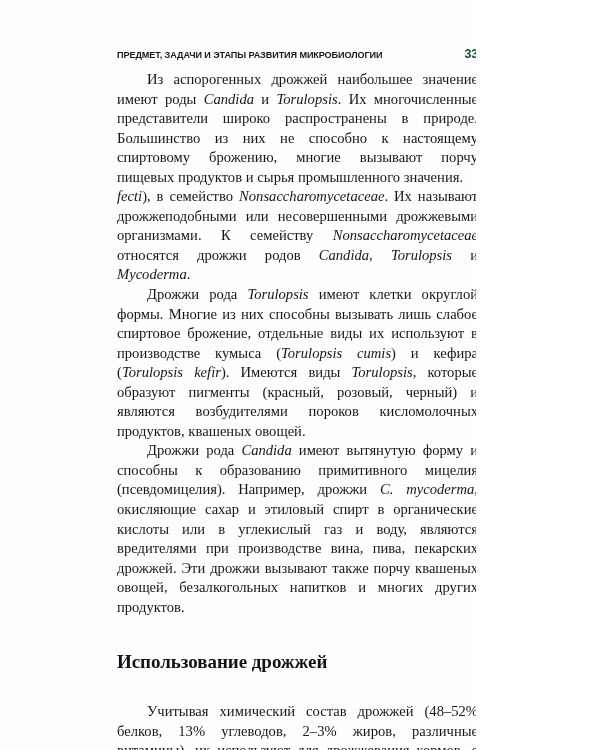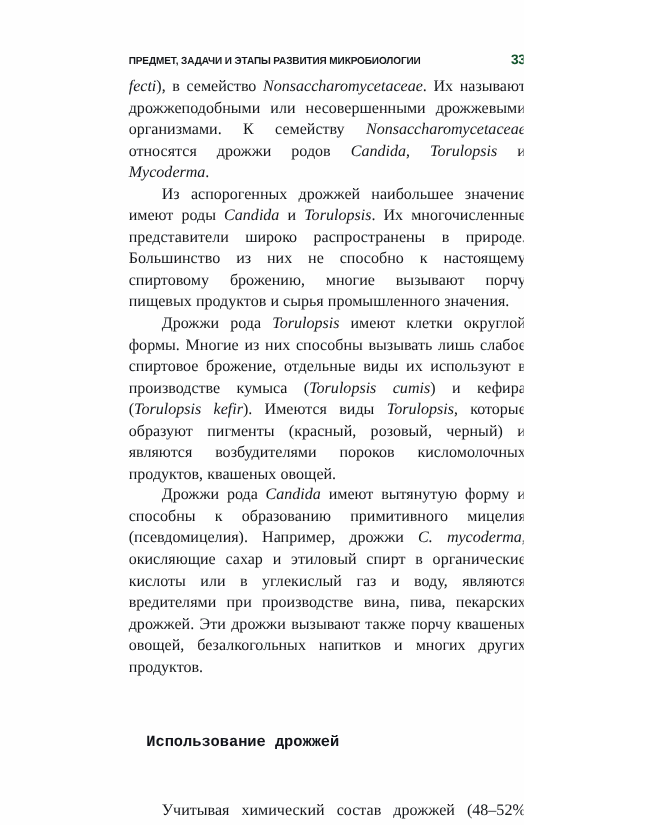--- a/index.html
+++ b/index.html
@@ -68,46 +68,46 @@
   }
   p.para.no-indent {
     text-indent: 0;
   }
   i, .sci {
     font-style: italic;
   }
 
   
   .subheading {
-    margin: 16px;
+    margin: 0;
     padding: 0;
-    font-family: Liberation Mono, monospace;
-    font-size: 14px;
+    font-family: Liberation Serif, serif;
+    font-size: 19px;
     font-weight: 700;
     color: #12141a;
     letter-spacing: -0.05px;
     text-indent: 0;
   }
   .gap-before-heading { height: 34px; }
   .gap-after-heading  { height: 29px; }
 </style>
 </head>
 <body>
 
 <div class="page">
 
   <div class="running-head">
     <span class="running-head-title">ПРЕДМЕТ, ЗАДАЧИ И ЭТАПЫ РАЗВИТИЯ МИКРОБИОЛОГИИ</span>
     <span class="running-head-folio">33</span>
   </div>
 
   <div class="column">
 
+    <p class="para">Из аспорогенных дрожжей наибольшее значение имеют роды <i class="sci">Candida</i> и <i class="sci">Torulopsis</i>. Их многочисленные представители широко распространены в природе. Большинство из них не способно к настоящему спиртовому брожению, многие вызывают порчу пищевых продуктов и сырья промышленного значения.</p>
     <p class="para no-indent"><i class="sci">fecti</i>), в семейство <i class="sci">Nonsaccharomycetaceae</i>. Их называют дрожжеподобными или несовершенными дрожжевыми организмами. К семейству <i class="sci">Nonsaccharomycetaceae</i> относятся дрожжи родов <i class="sci">Candida</i>, <i class="sci">Torulopsis</i> и <i class="sci">Mycoderma</i>.</p>
-    <p class="para">Из аспорогенных дрожжей наибольшее значение имеют роды <i class="sci">Candida</i> и <i class="sci">Torulopsis</i>. Их многочисленные представители широко распространены в природе. Большинство из них не способно к настоящему спиртовому брожению, многие вызывают порчу пищевых продуктов и сырья промышленного значения.</p>
     <p class="para">Дрожжи рода <i class="sci">Torulopsis</i> имеют клетки округлой формы. Многие из них способны вызывать лишь слабое спиртовое брожение, отдельные виды их используют в производстве кумыса (<i class="sci">Torulopsis cumis</i>) и кефира (<i class="sci">Torulopsis kefir</i>). Имеются виды <i class="sci">Torulopsis</i>, которые образуют пигменты (красный, розовый, черный) и являются возбудителями пороков кисломолочных продуктов, квашеных овощей.</p>
     <p class="para">Дрожжи рода <i class="sci">Candida</i> имеют вытянутую форму и способны к образованию примитивного мицелия (псевдомицелия). Например, дрожжи <i class="sci">C. mycoderma</i>, окисляющие сахар и этиловый спирт в органические кислоты или в углекислый газ и воду, являются вредителями при производстве вина, пива, пекарских дрожжей. Эти дрожжи вызывают также порчу квашеных овощей, безалкогольных напитков и многих других продуктов.</p>
 
     <div class="gap-before-heading"></div>
     <p class="subheading">Использование дрожжей</p>
     <div class="gap-after-heading"></div>
 
     <p class="para">Учитывая химический состав дрожжей (48–52% белков, 13% углеводов, 2–3% жиров, различные витамины), их используют для дрожжевания кормов, с целью обогащения их ценными белками, жирами, витаминами группы В. В связи с содержанием значительного количества ценных пищевых белков и витаминов группы В дрожжи используются как полезное дополнительное питание для ослабленных лиц (в виде жидких или сухих пивных дрожжей) при некоторых болезнях, связанных с нарушением обмена веществ и гиповитаминозами.</p>
 
   </div>

